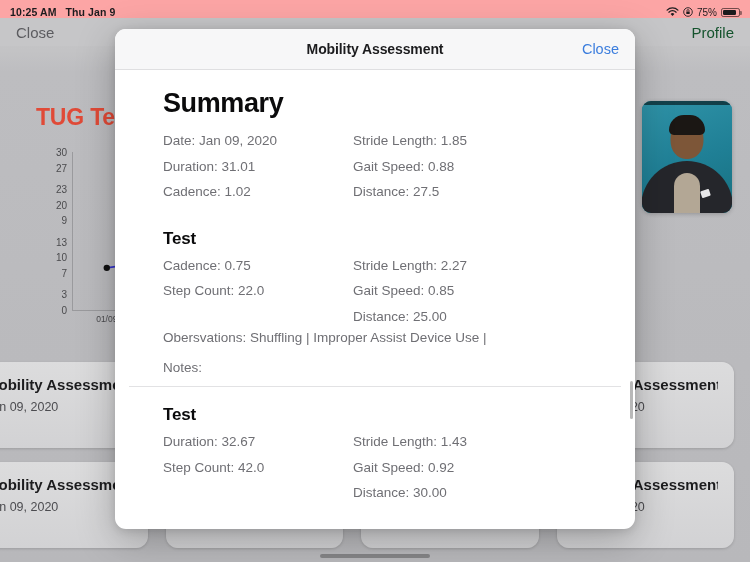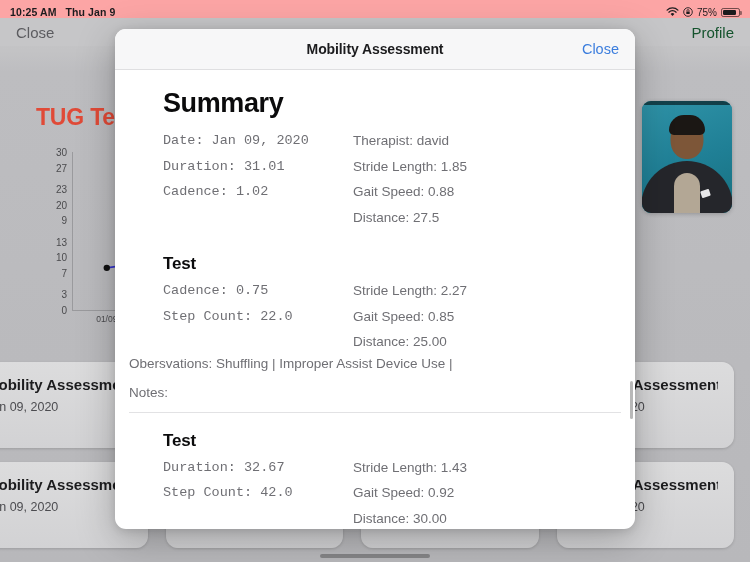--- a/index.html
+++ b/index.html
@@ -185,28 +185,28 @@
   h1.sec-h {
     font-size:27px; font-weight:700; color:#0b0b0c;
     letter-spacing:-.4px; margin:0 0 9px 34px;
   }
   h2.sec-h {
     font-size:17px; font-weight:700; color:#0b0b0c;
     letter-spacing:-.2px; margin:0 0 4px 34px;
   }
 
   .cols { display:flex; }
-  .col-l { width:190px; flex:0 0 190px; margin-left:34px;font-family:Liberation Mono, monospace; }
+  .col-l { width:190px; flex:0 0 190px; margin-left:34px; }
   .col-r { flex:1 1 auto; }
   .field {
     font-size:13.5px; color:#6f6f74; line-height:1;
     padding:6px 0; white-space:nowrap;
   }
   .field-wide { white-space:nowrap; }
-  .notes-row { padding-top:10px; }
+  .notes-row { margin-left:34px; padding-top:10px; }
 
   
   #sheet-scrollbar {
     position:absolute; right:2px; width:3px; border-radius:2px;
     background:rgba(0,0,0,.28);
     top:352px; height:38px; z-index:12;
   }
   #sheet-scrollbar.track { display:block; }
 
   
@@ -343,21 +343,20 @@
 
     <div class="section">
       <h1 class="sec-h">Summary</h1>
       <div class="cols">
         <div class="col-l" id="sum-left">
             <div class="field">Date: Jan 09, 2020</div>
             <div class="field">Duration: 31.01</div>
             <div class="field">Cadence: 1.02</div>
           </div>
         <div class="col-r" id="sum-right">
-            <div class="field">Therapist: david</div>
             <div class="field">Stride Length: 1.85</div>
             <div class="field">Gait Speed: 0.88</div>
             <div class="field">Distance: 27.5</div>
           </div>
       </div>
     </div>
 
     <div id="tests-container">
         <div class="section">
           <h2 class="sec-h">Test</h2>

